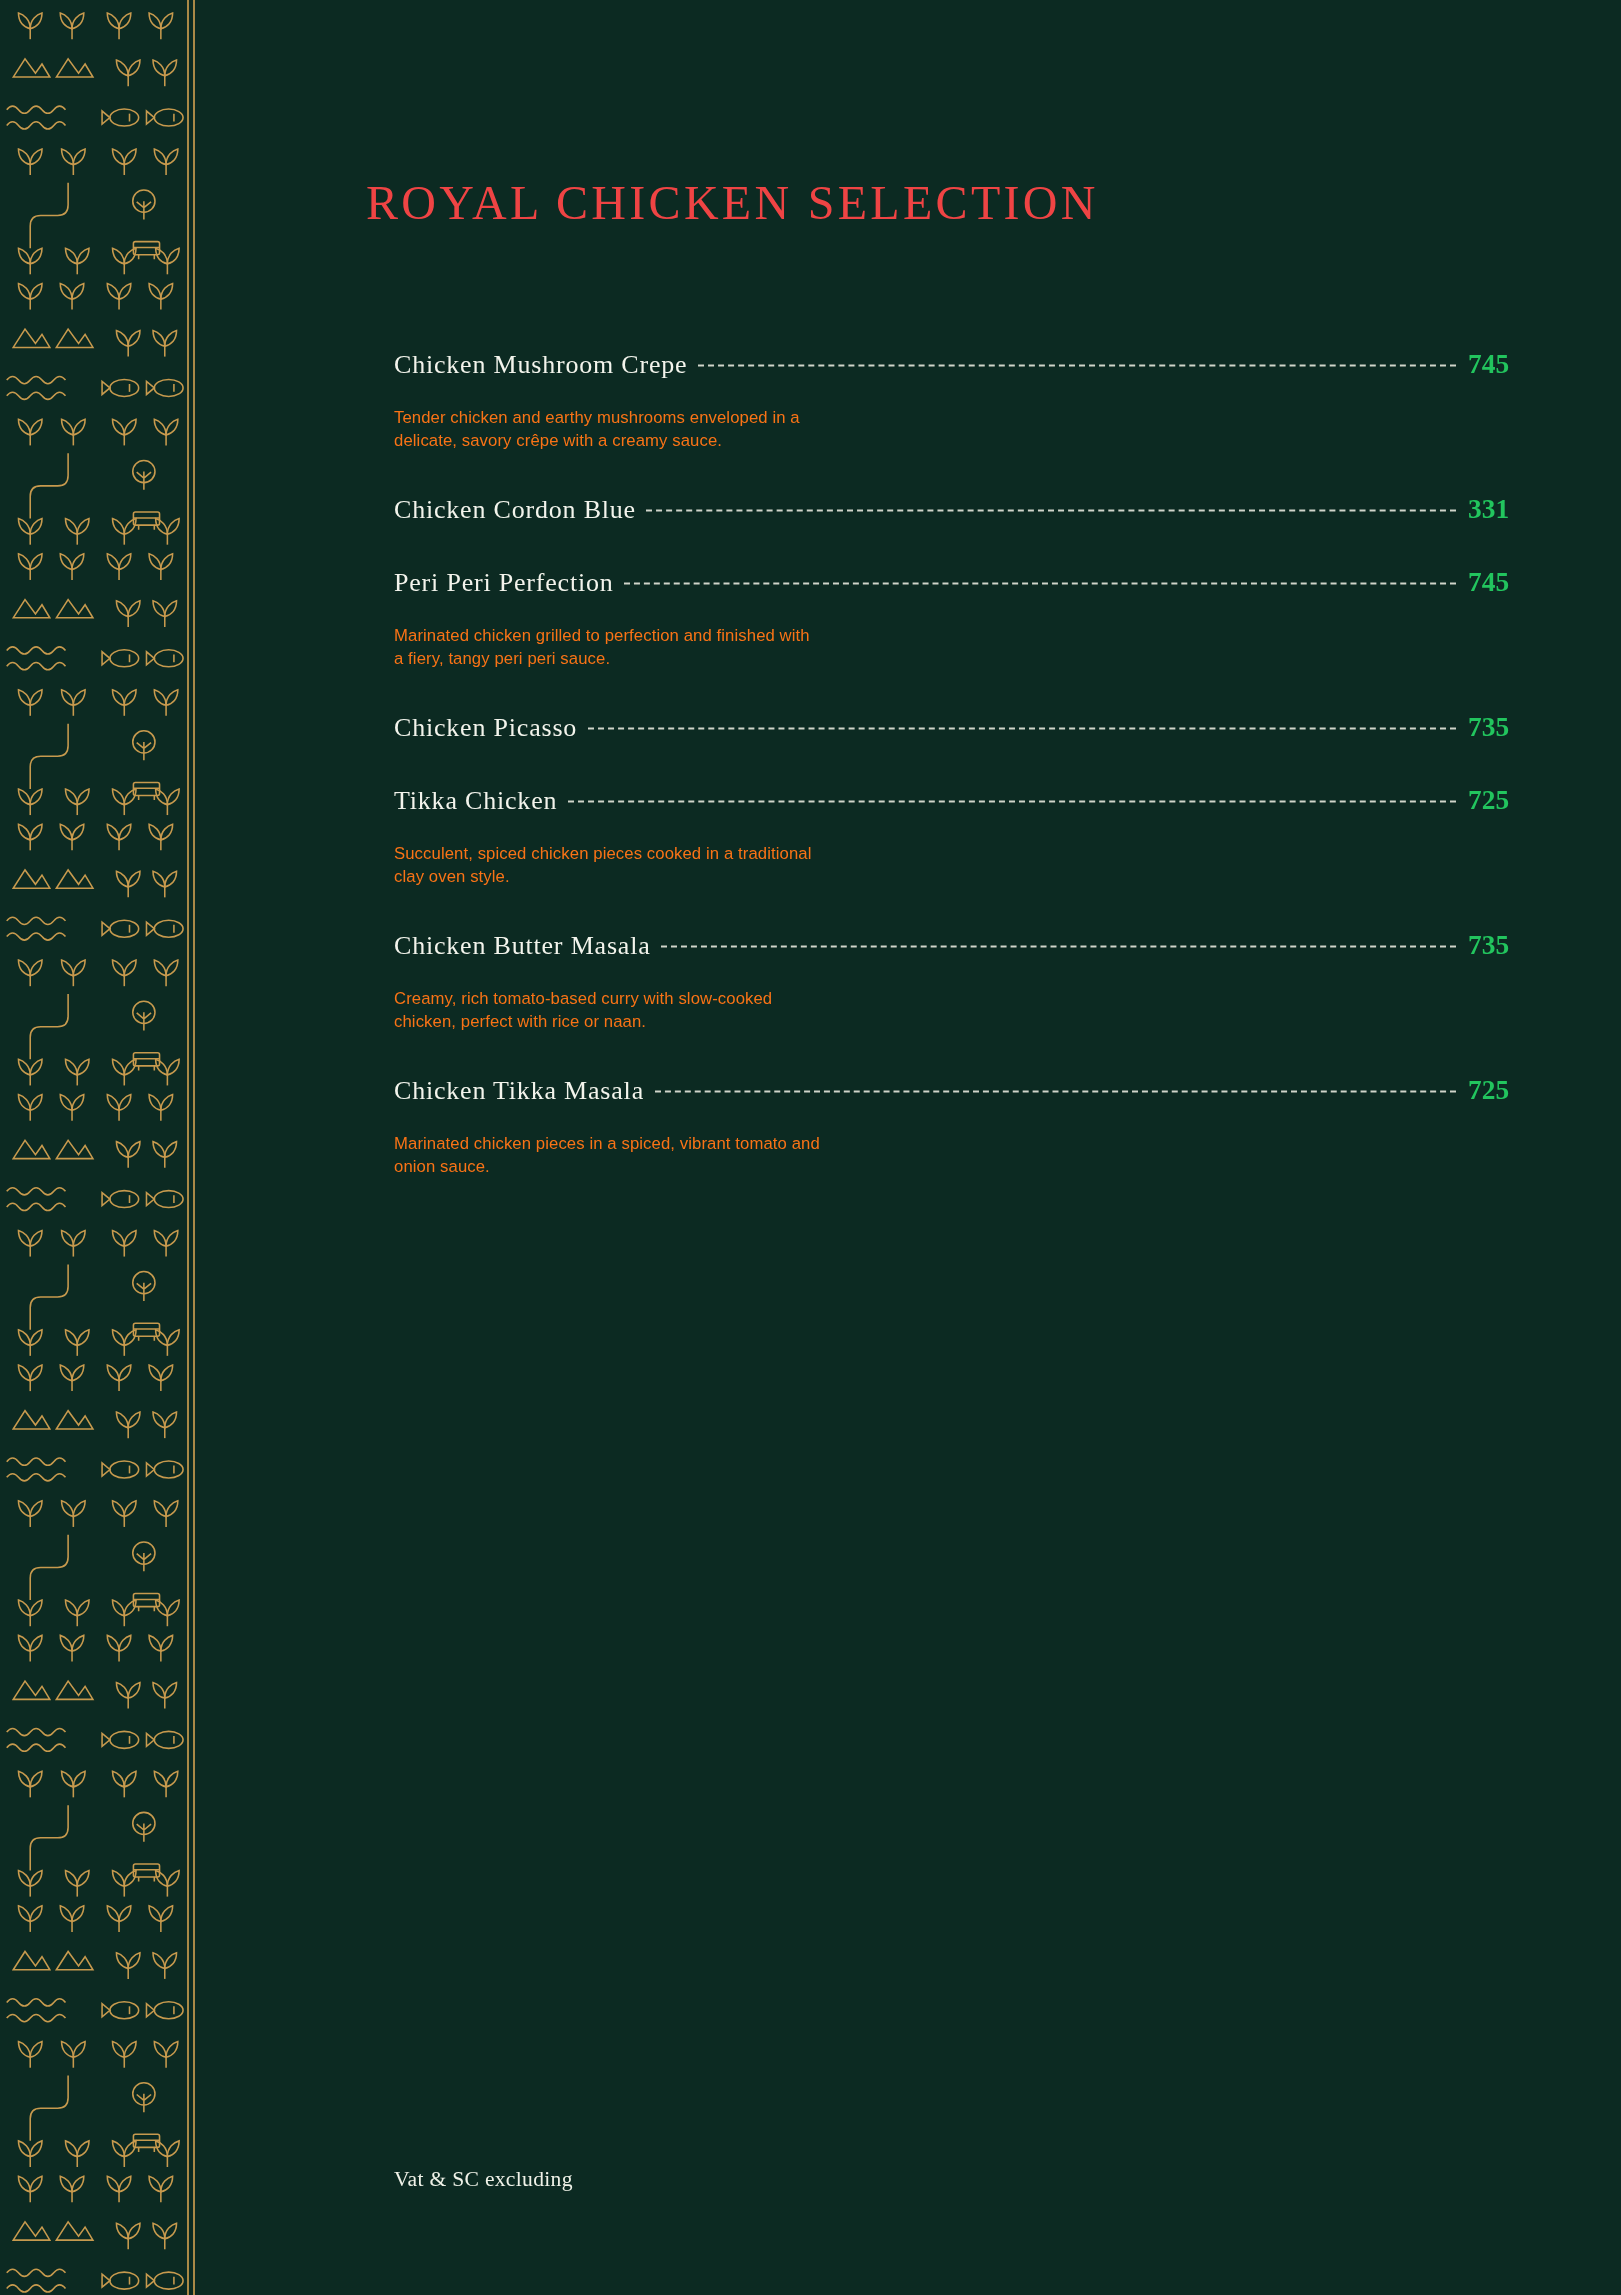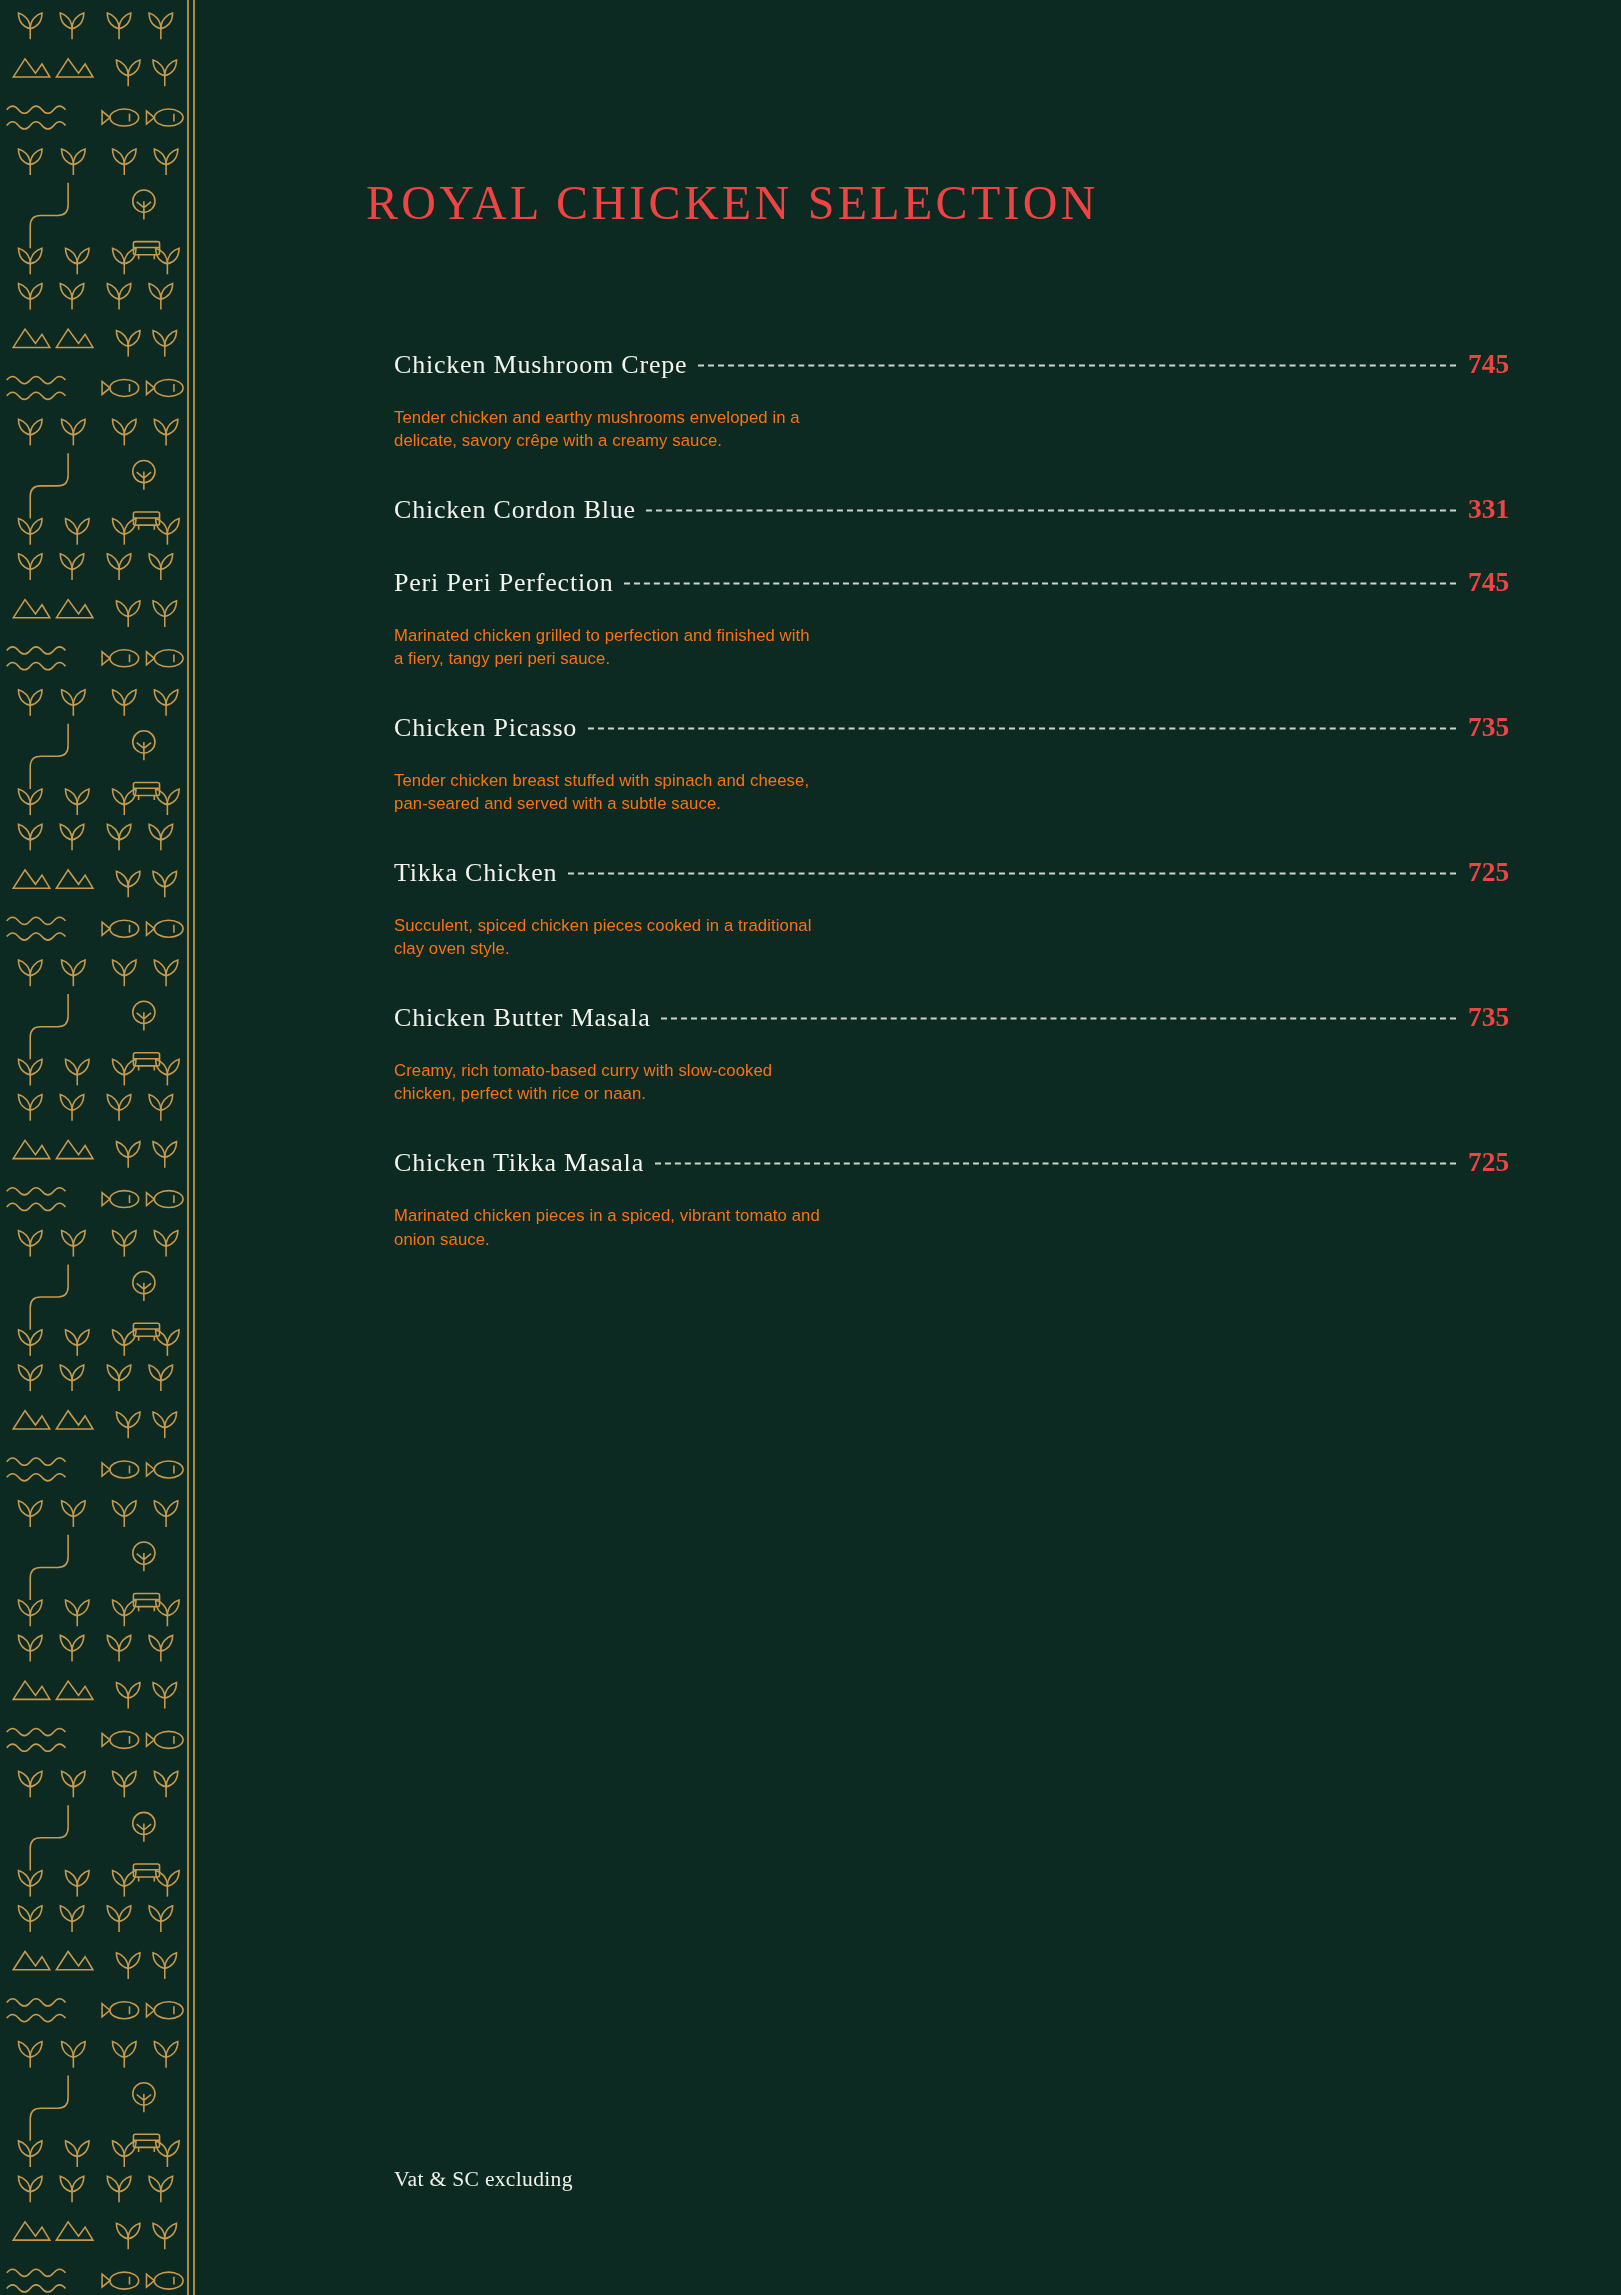--- a/index.html
+++ b/index.html
@@ -81,21 +81,21 @@
     margin: 0 11.8px 0 10.5px;
     border-bottom: 2px dashed #e6e8dd;
     transform: translateY(-6.5px);
     height: 0;
     opacity: .9;
   }
   .item-price {
     font-family: "Liberation Serif", serif;
     font-weight: bold;
     font-size: 27.4px;
-    color: #ef4444;
+    color: #22c55e;
     flex: 0 0 auto;
     min-width: 72px;
     text-align: left;
   }
   .item-desc {
     margin-top: 26px;
     font-size: 16.7px;
     line-height: 1.38;
     color: #f97316;
     max-width: 653px;
@@ -226,22 +226,20 @@
       <div class="item-desc">Marinated chicken grilled to perfection and finished with
 a fiery, tangy peri peri sauce.</div>
     </div>
 
     <div class="menu-item">
       <div class="item-head">
         <span class="item-name">Chicken Picasso</span>
         <span class="dots"></span>
         <span class="item-price">735</span>
       </div>
-      <div class="item-desc">Tender chicken breast stuffed with spinach and cheese,
-pan-seared and served with a subtle sauce.</div>
     </div>
 
     <div class="menu-item">
       <div class="item-head">
         <span class="item-name">Tikka Chicken</span>
         <span class="dots"></span>
         <span class="item-price">725</span>
       </div>
       <div class="item-desc">Succulent, spiced chicken pieces cooked in a traditional
 clay oven style.</div>

